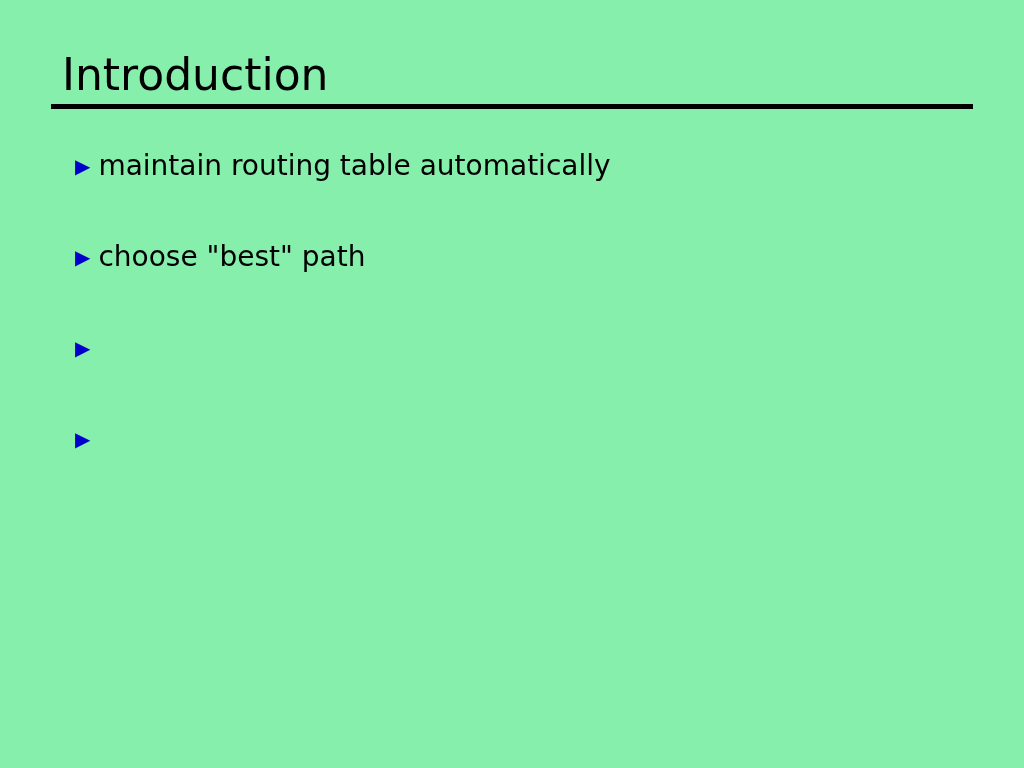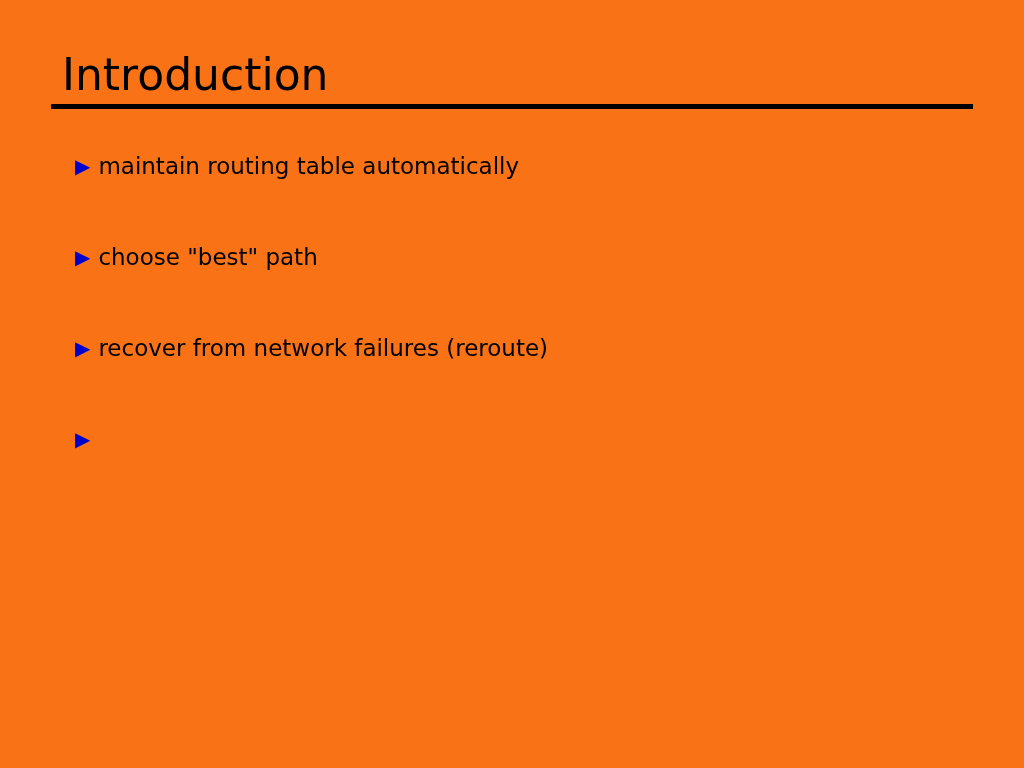--- a/index.html
+++ b/index.html
@@ -10,21 +10,21 @@
     width: 1024px;
     height: 768px;
     background: #ffffff;
     font-family: "DejaVu Sans", sans-serif;
     overflow: hidden;
   }
   .slide {
     position: relative;
     width: 1024px;
     height: 768px;
-    background: #f97316;
+    background: #86efac;
   }
   .slide-title {
     position: absolute;
     left: 62px;
     top: 48px;
     font-size: 44px;
     line-height: 54px;
     color: #000000;
     font-weight: normal;
     letter-spacing: 0px;
@@ -52,21 +52,21 @@
   .bullet-marker {
     color: #0000cc;
     font-size: 20px;
     line-height: 42px;
     margin-right: 8px;
     flex: 0 0 auto;
     user-select: none;
   }
   .bullet-text {
     color: #000000;
-    font-size: 23px;
+    font-size: 28px;
     line-height: 42px;
     white-space: nowrap;
   }
 </style>
 </head>
 <body>
 
 <div class="slide">
 
   <div class="slide-title">Introduction</div>
@@ -80,21 +80,20 @@
       <span class="bullet-text">maintain routing table automatically</span>
     </div>
 
     <div class="bullet-item">
       <span class="bullet-marker">▶</span>
       <span class="bullet-text">choose "best" path</span>
     </div>
 
     <div class="bullet-item">
       <span class="bullet-marker">▶</span>
-      <span class="bullet-text">recover from network failures (reroute)</span>
     </div>
 
     <div class="bullet-item">
       <span class="bullet-marker">▶</span>
     </div>
 
   </div>
 </div>
 
 </body></html>

